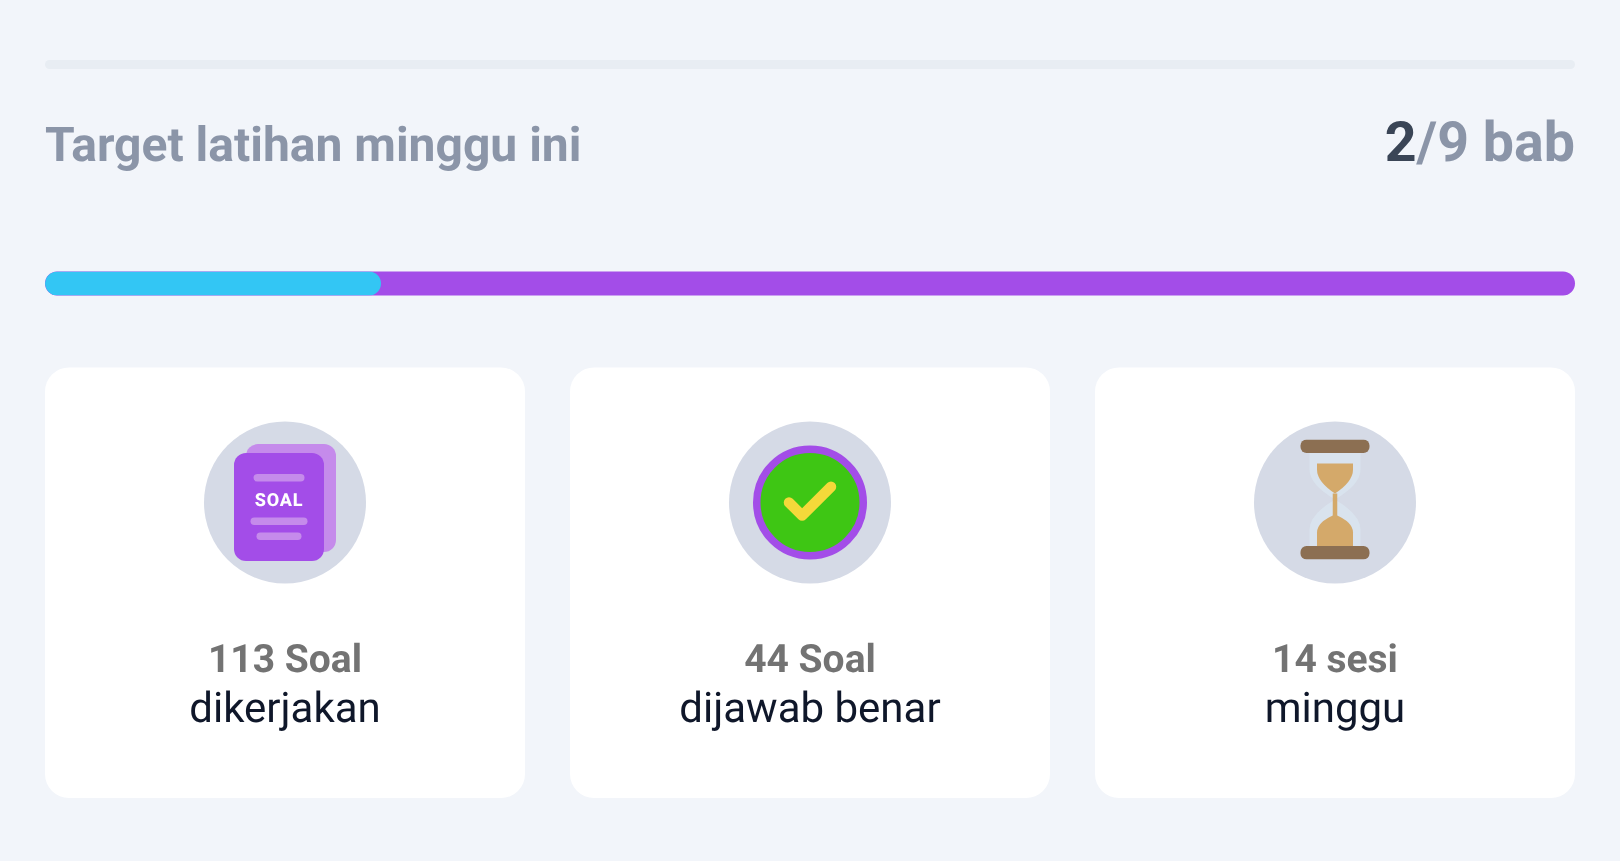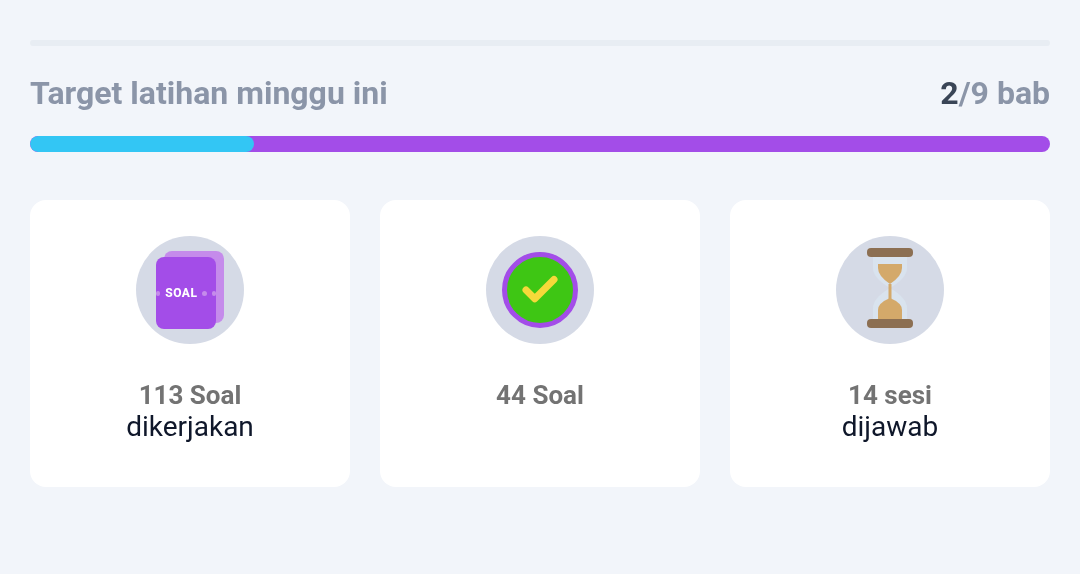--- a/index.html
+++ b/index.html
@@ -17,29 +17,29 @@
     .top-divider {
       height: 6px;
       background: #e8edf3;
       border-radius: 3px;
       margin-bottom: 28px;
     }
     .header {
       display: flex;
       justify-content: space-between;
       align-items: baseline;
-      margin-bottom: 24px;
+      margin-bottom: 64px;
     }
     .title {
       font-size: 32px;
       font-weight: 700;
       color: #8b95a8;
     }
     .progress-text {
-      font-size: 32px;
+      font-size: 37px;
       font-weight: 700;
       color: #8b95a8;
     }
     .progress-current {
       color: #3a4556;
     }
     .progress-bar {
       height: 16px;
       background: #a34de8;
       border-radius: 8px;
@@ -107,21 +107,21 @@
     }
     .soal-front {
       position: absolute;
       width: 60px;
       height: 72px;
       background: #a34de8;
       border-radius: 8px;
       top: 6px;
       left: 0;
       display: flex;
-      flex-direction: row;
+      flex-direction: column;
       align-items: center;
       justify-content: center;
       gap: 5px;
     }
     .soal-line {
       height: 5px;
       background: #c58beb;
       border-radius: 3px;
     }
     .soal-line-1 { width: 34px; }
@@ -190,33 +190,34 @@
 
   <div class="card">
     <div class="icon-circle">
       <div class="check-circle">
         <svg viewBox="0 0 24 24" fill="none">
           <path d="M4 12 L9 17 L20 6" stroke="#f5d93a" stroke-width="4" stroke-linecap="round" stroke-linejoin="round"></path>
         </svg>
       </div>
     </div>
     <div class="stat-value">44 Soal</div>
+    <div class="stat-label">dijawab benar</div>
   </div>
 
   <div class="card">
     <div class="icon-circle">
       <div class="hourglass-icon">
         <svg viewBox="0 0 58 80">
           <rect x="6" y="0" width="46" height="9" rx="4" fill="#8c6f52"></rect>
           <rect x="6" y="71" width="46" height="9" rx="4" fill="#8c6f52"></rect>
           <path d="M12 9 L46 9 L46 20 Q46 30 29 40 Q12 30 12 20 Z" fill="#d9e4ef" opacity="0.85"></path>
           <path d="M12 71 L46 71 L46 60 Q46 50 29 40 Q12 50 12 60 Z" fill="#d9e4ef" opacity="0.85"></path>
           <path d="M17 16 L41 16 L41 20 Q41 28 29 36 Q17 28 17 20 Z" fill="#d4a96a"></path>
           <path d="M17 71 L41 71 L41 62 Q41 55 29 50 Q17 55 17 62 Z" fill="#d4a96a"></path>
           <rect x="27.5" y="36" width="3" height="16" fill="#d4a96a"></rect>
         </svg>
       </div>
     </div>
     <div class="stat-value">14 sesi</div>
-    <div class="stat-label">dijawab</div>
+    <div class="stat-label">minggu</div>
   </div>
 
 </div>
 
 </body></html>

